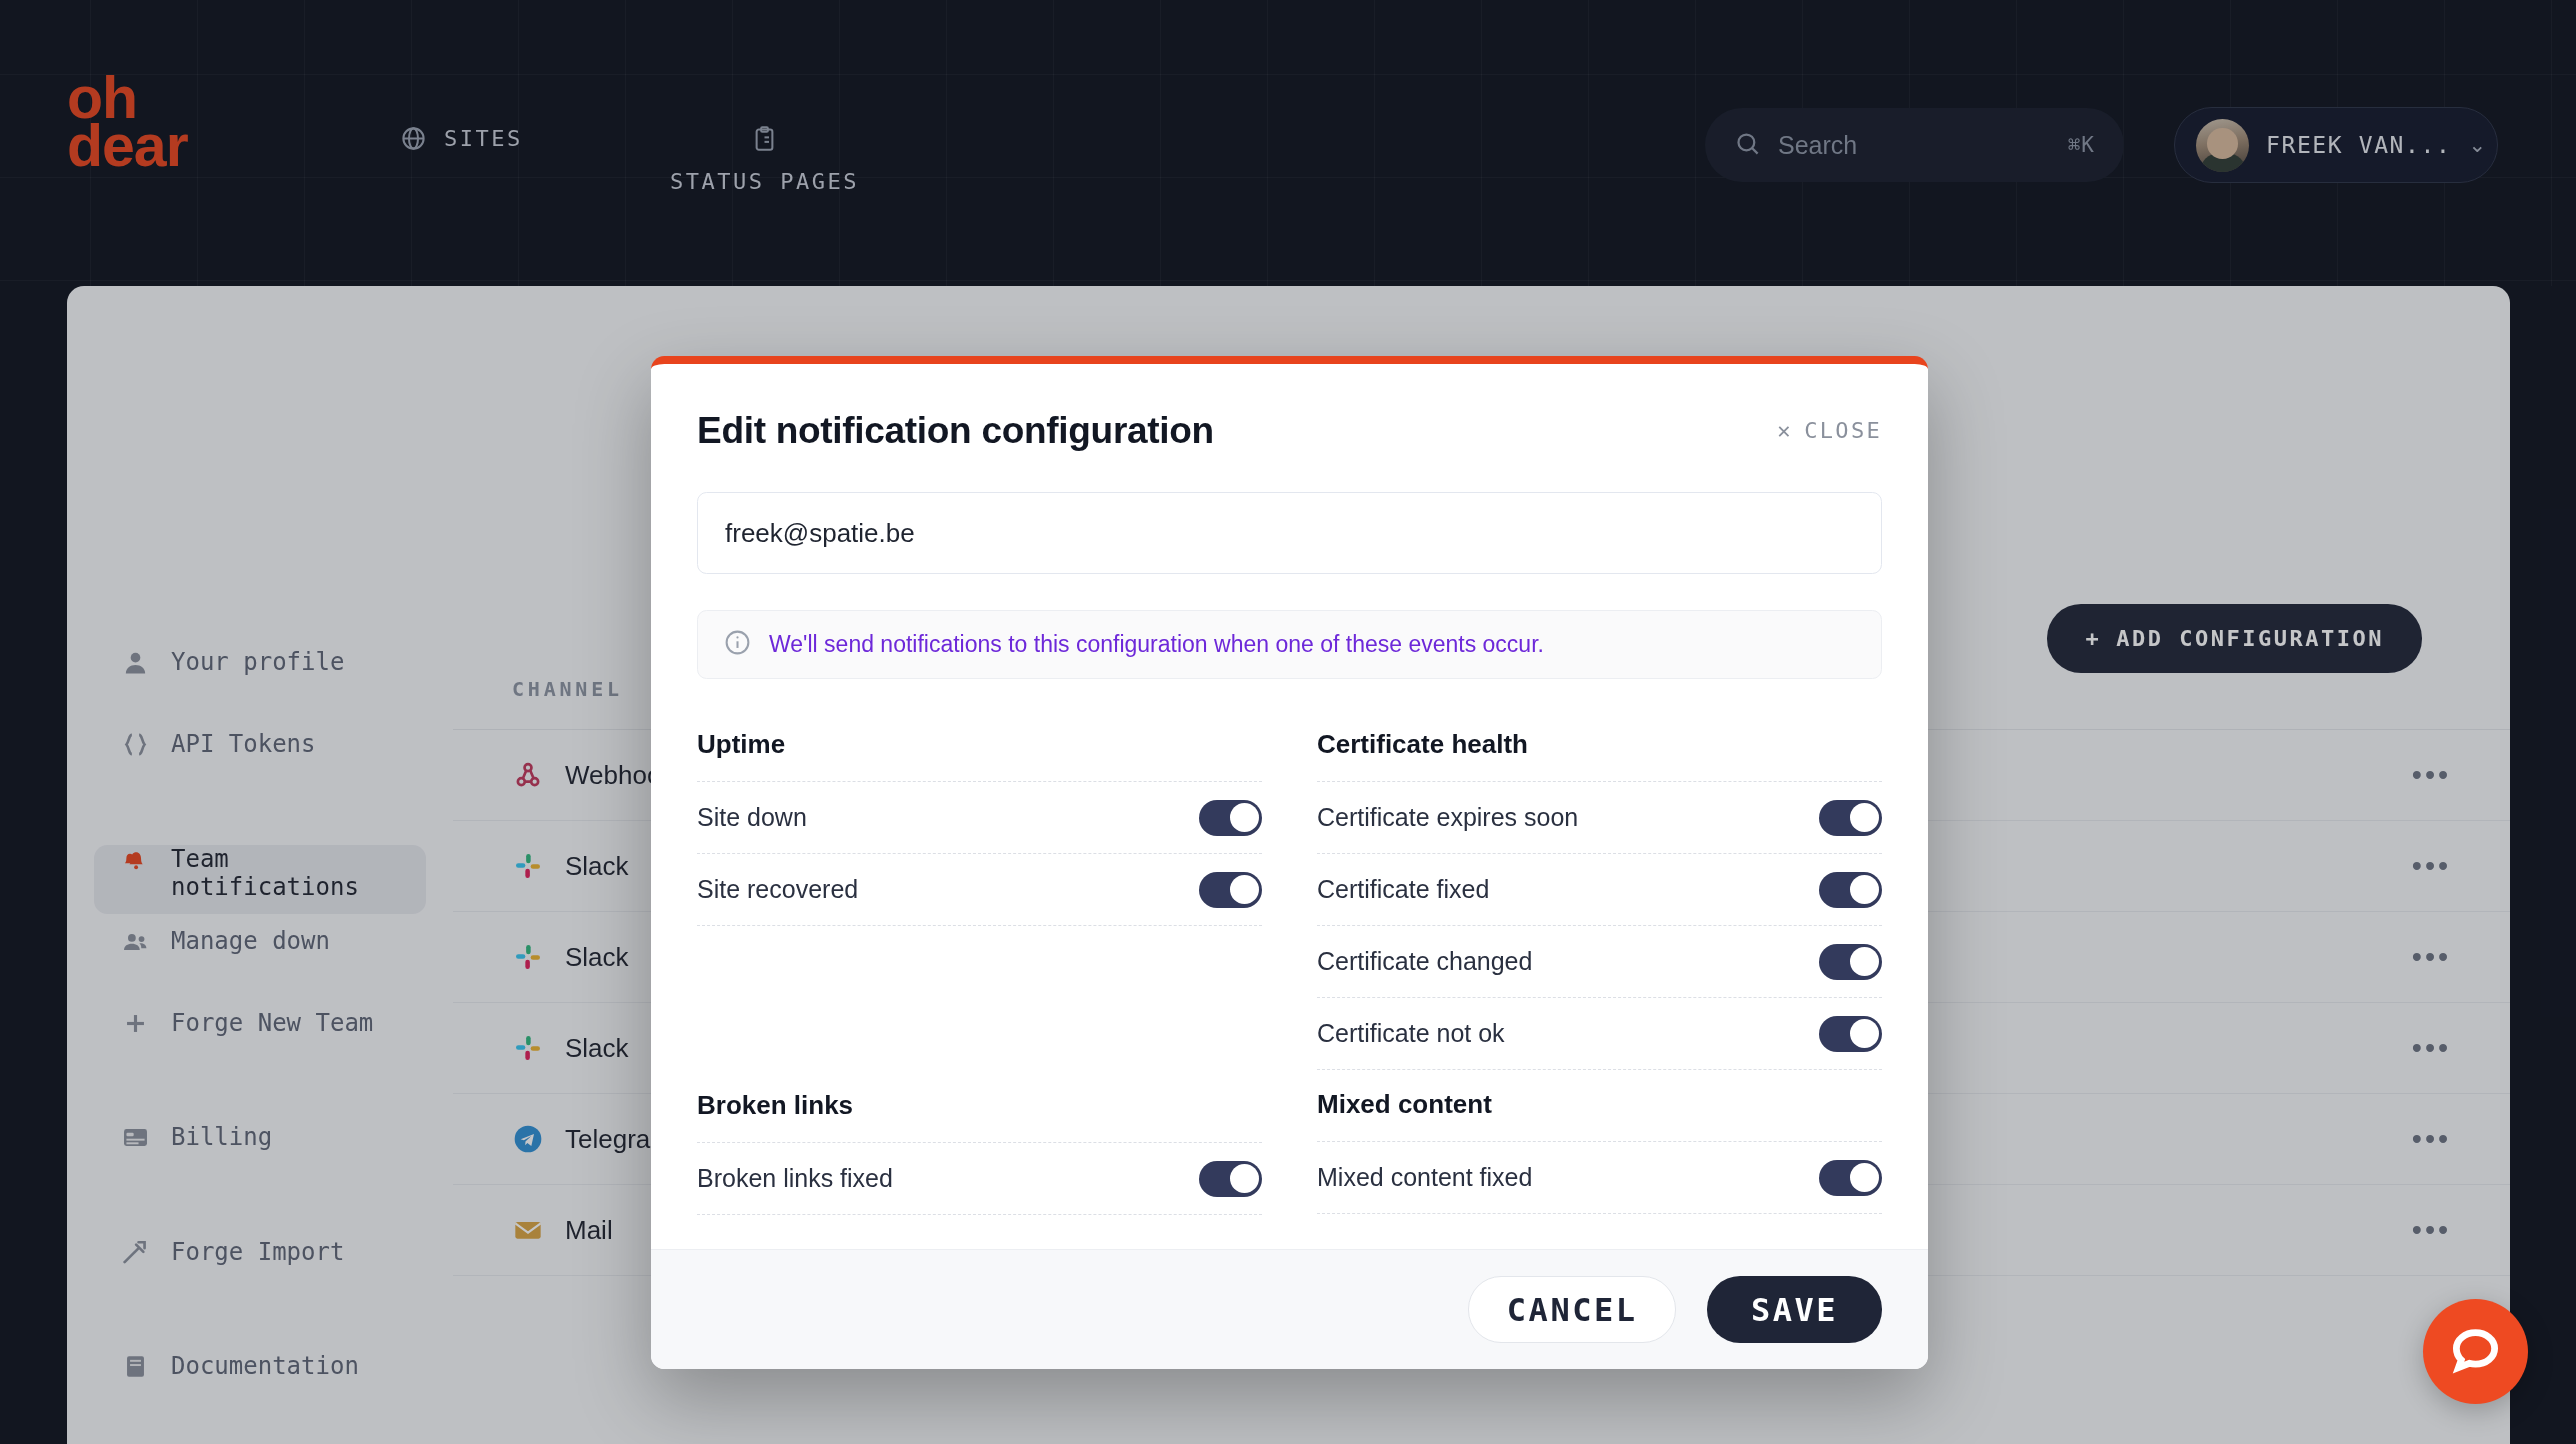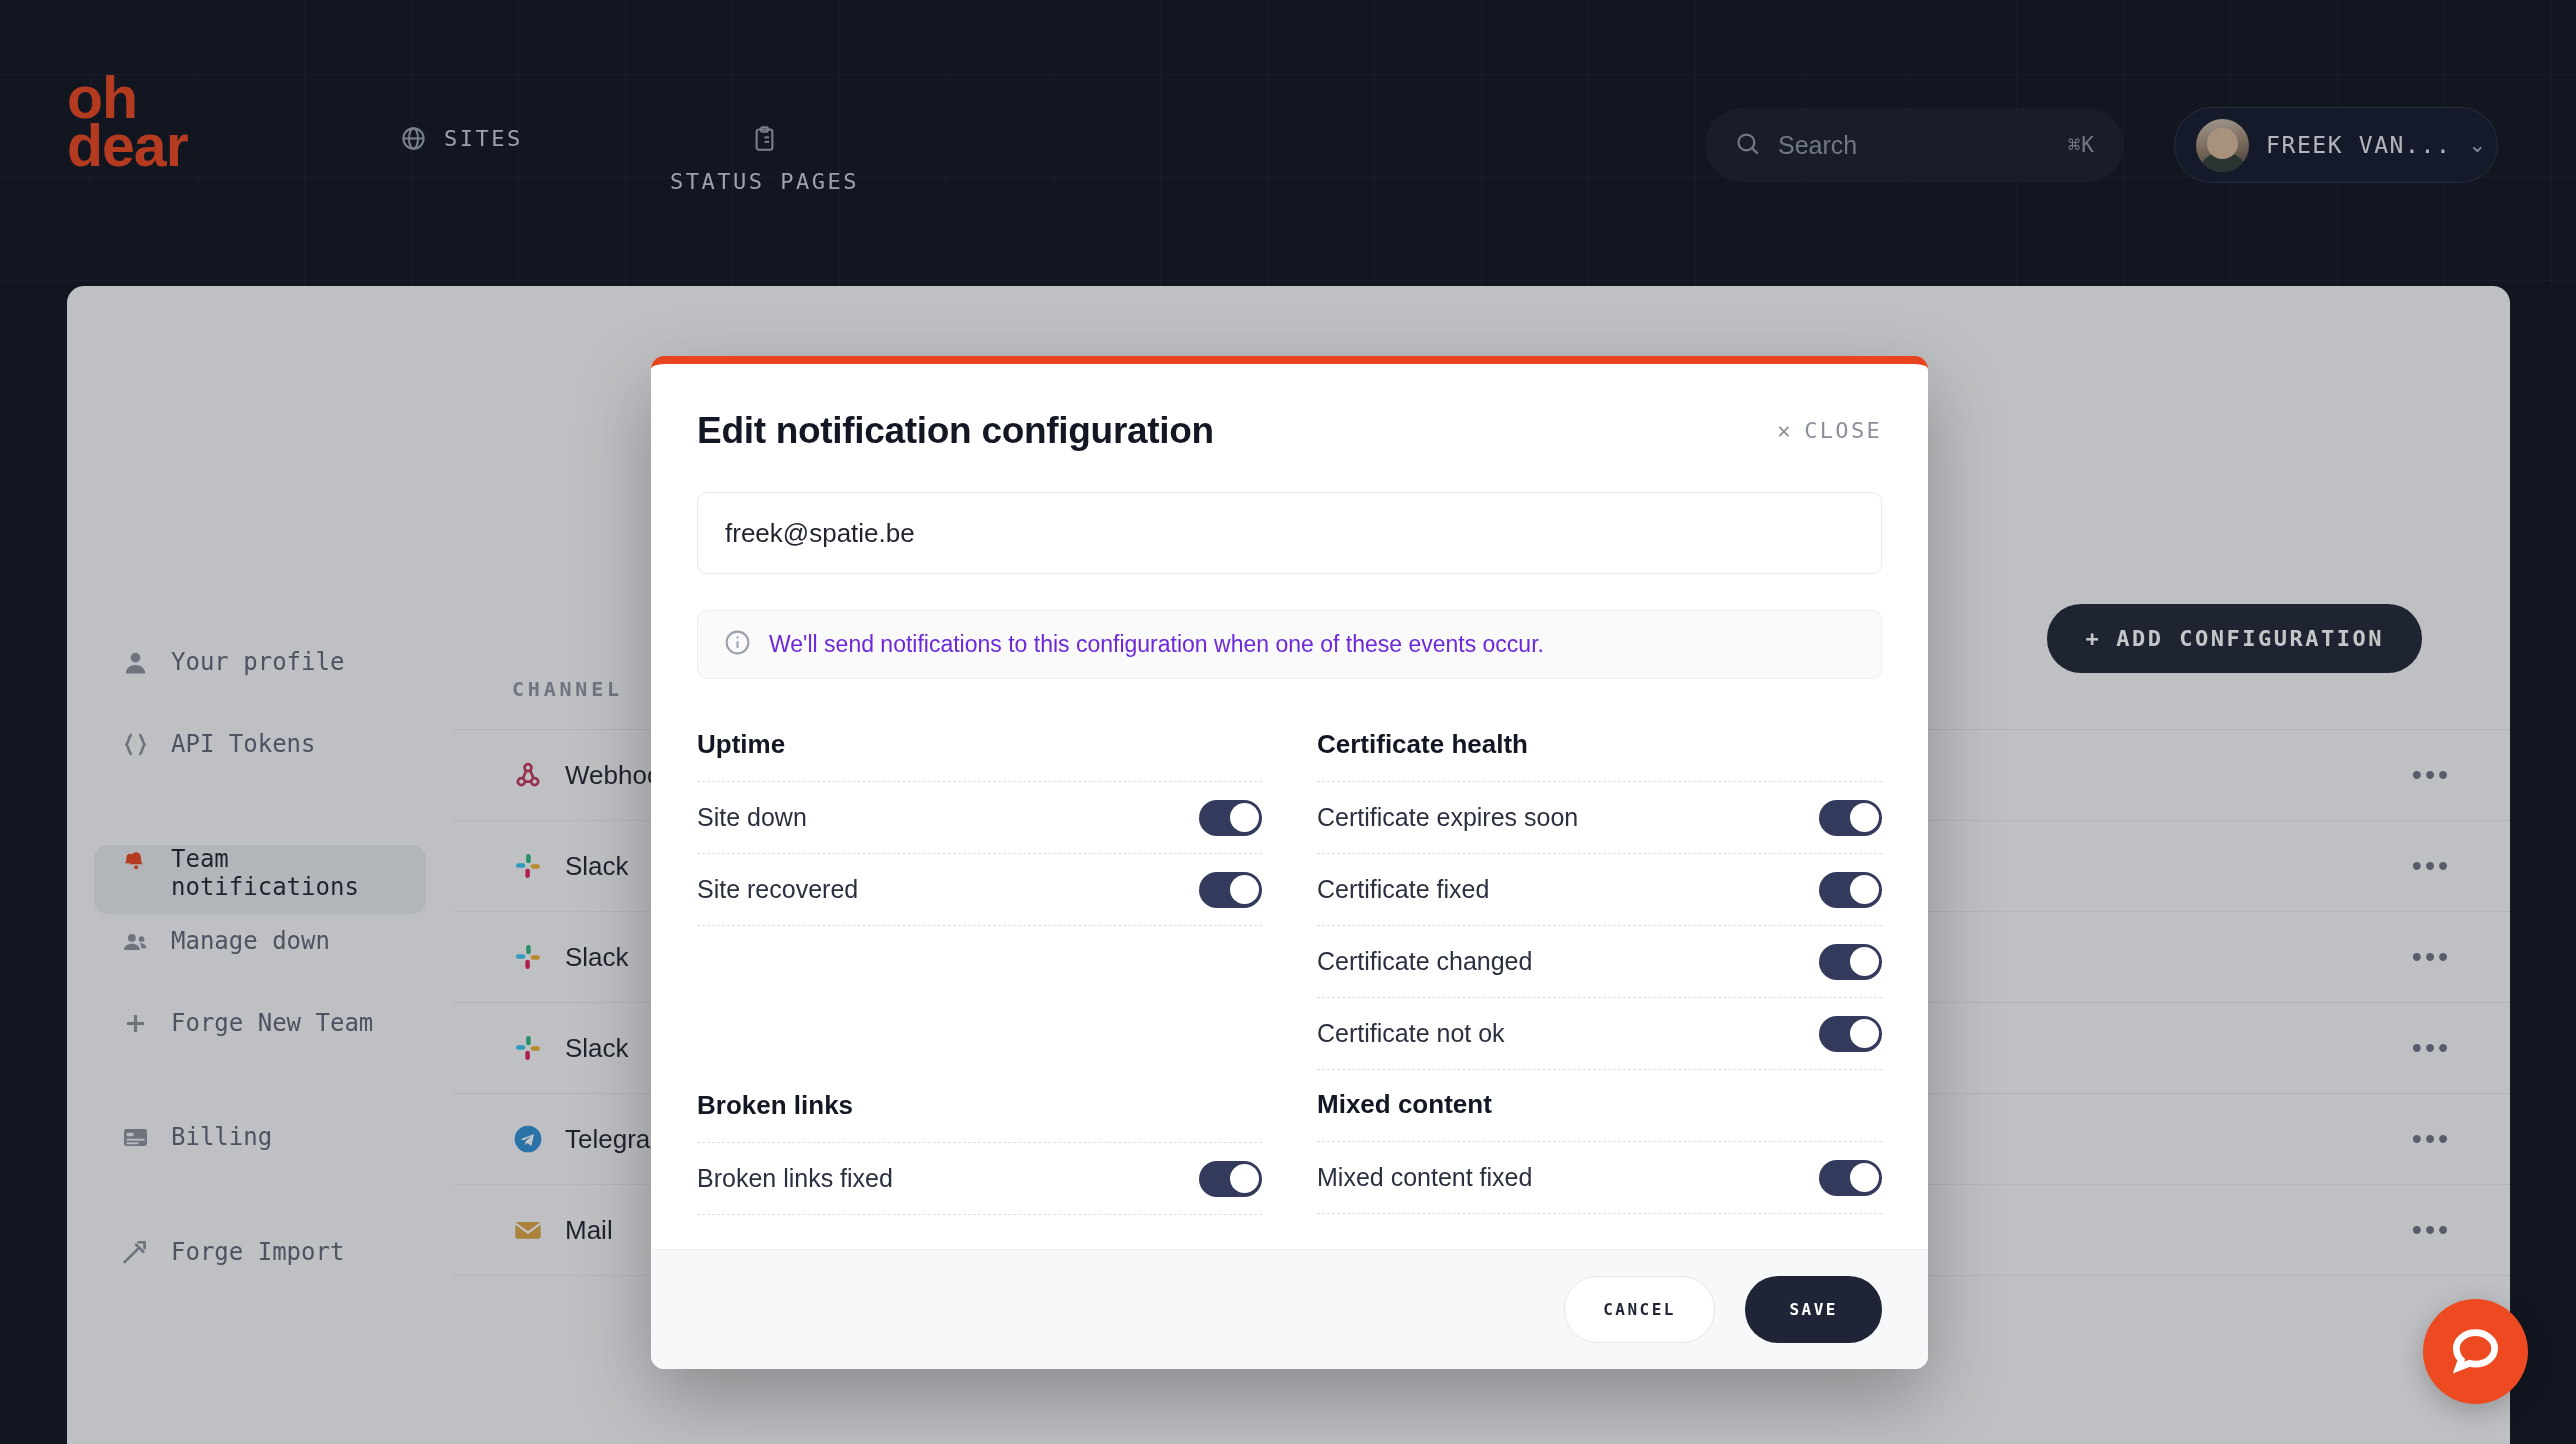--- a/index.html
+++ b/index.html
@@ -156,21 +156,21 @@
     content:""; position:absolute; top:3.8px; left: 30.5px; width: 29px; height: 29px;
     border-radius: 50%; background: #fff;
   }
 
   #modal-footer {
     position: absolute; left: 0; bottom: 0; width: 100%; height: 120px;
     background: #f7f8fa; border-top: 1px solid #eceef2;
     display: flex; align-items: center; justify-content: flex-end; gap: 30.5px; padding-right: 46px;
   }
   .btn {
-    height: 67px; border-radius: 33px; font-size: 16px; letter-spacing: 2.5px;
+    height: 67px; border-radius: 33px; font-size: 32px; letter-spacing: 2.5px;
     font-weight: 600; cursor: pointer; display: flex; align-items: center; padding: 0 38px;
     font-family: "DejaVu Sans Mono", monospace;
   }
   #cancel-btn { background: #fff; border: 1.4px solid #e3e6eb; color: #1f2537; }
   #save-btn { background: #1f2537; border: none; color: #fff; padding: 0 44px; }
 
   #chat-btn {
     position: absolute; right: 48px; bottom: 40px; width: 105px; height: 105px;
     border-radius: 50%; background: #ee4a22; display: flex; align-items: center;
     justify-content: center; cursor: pointer; box-shadow: 0 7.6px 27px rgba(0,0,0,.22);
@@ -306,20 +306,30 @@
           <svg viewBox="0 0 24 24" fill="none" stroke="#8a909c" stroke-width="2.2" stroke-linecap="round">
             <path d="M3 20L14 9"></path>
             <path d="M12.5 5.5l6 6"></path>
             <path d="M14.5 3.5l5 0 0 5"></path>
           </svg>
         </span>
       <span>Forge Import</span>
     </div>
     <div class="side-gap"></div>
     <div class="side-item">
+      <span class="sicn">
+          <svg viewBox="0 0 24 24" fill="#8a909c">
+            <rect x="5" y="3.5" width="14" height="17" rx="1.6"></rect>
+            <rect x="7.5" y="6.5" width="9" height="1.6" fill="#fff" opacity=".8"></rect>
+            <rect x="7.5" y="10" width="9" height="1.6" fill="#fff" opacity=".8"></rect>
+          </svg>
+        </span>
+      <span>Documentation</span>
+    </div>
+    <div class="side-item">
       
       
     </div>
 
   </div>
 
   <div id="table">
     <div id="table-head" class="mono">
       <div class="c1">CHANNEL</div>
       <div>NOTIFICATIONS ENABLED</div>

